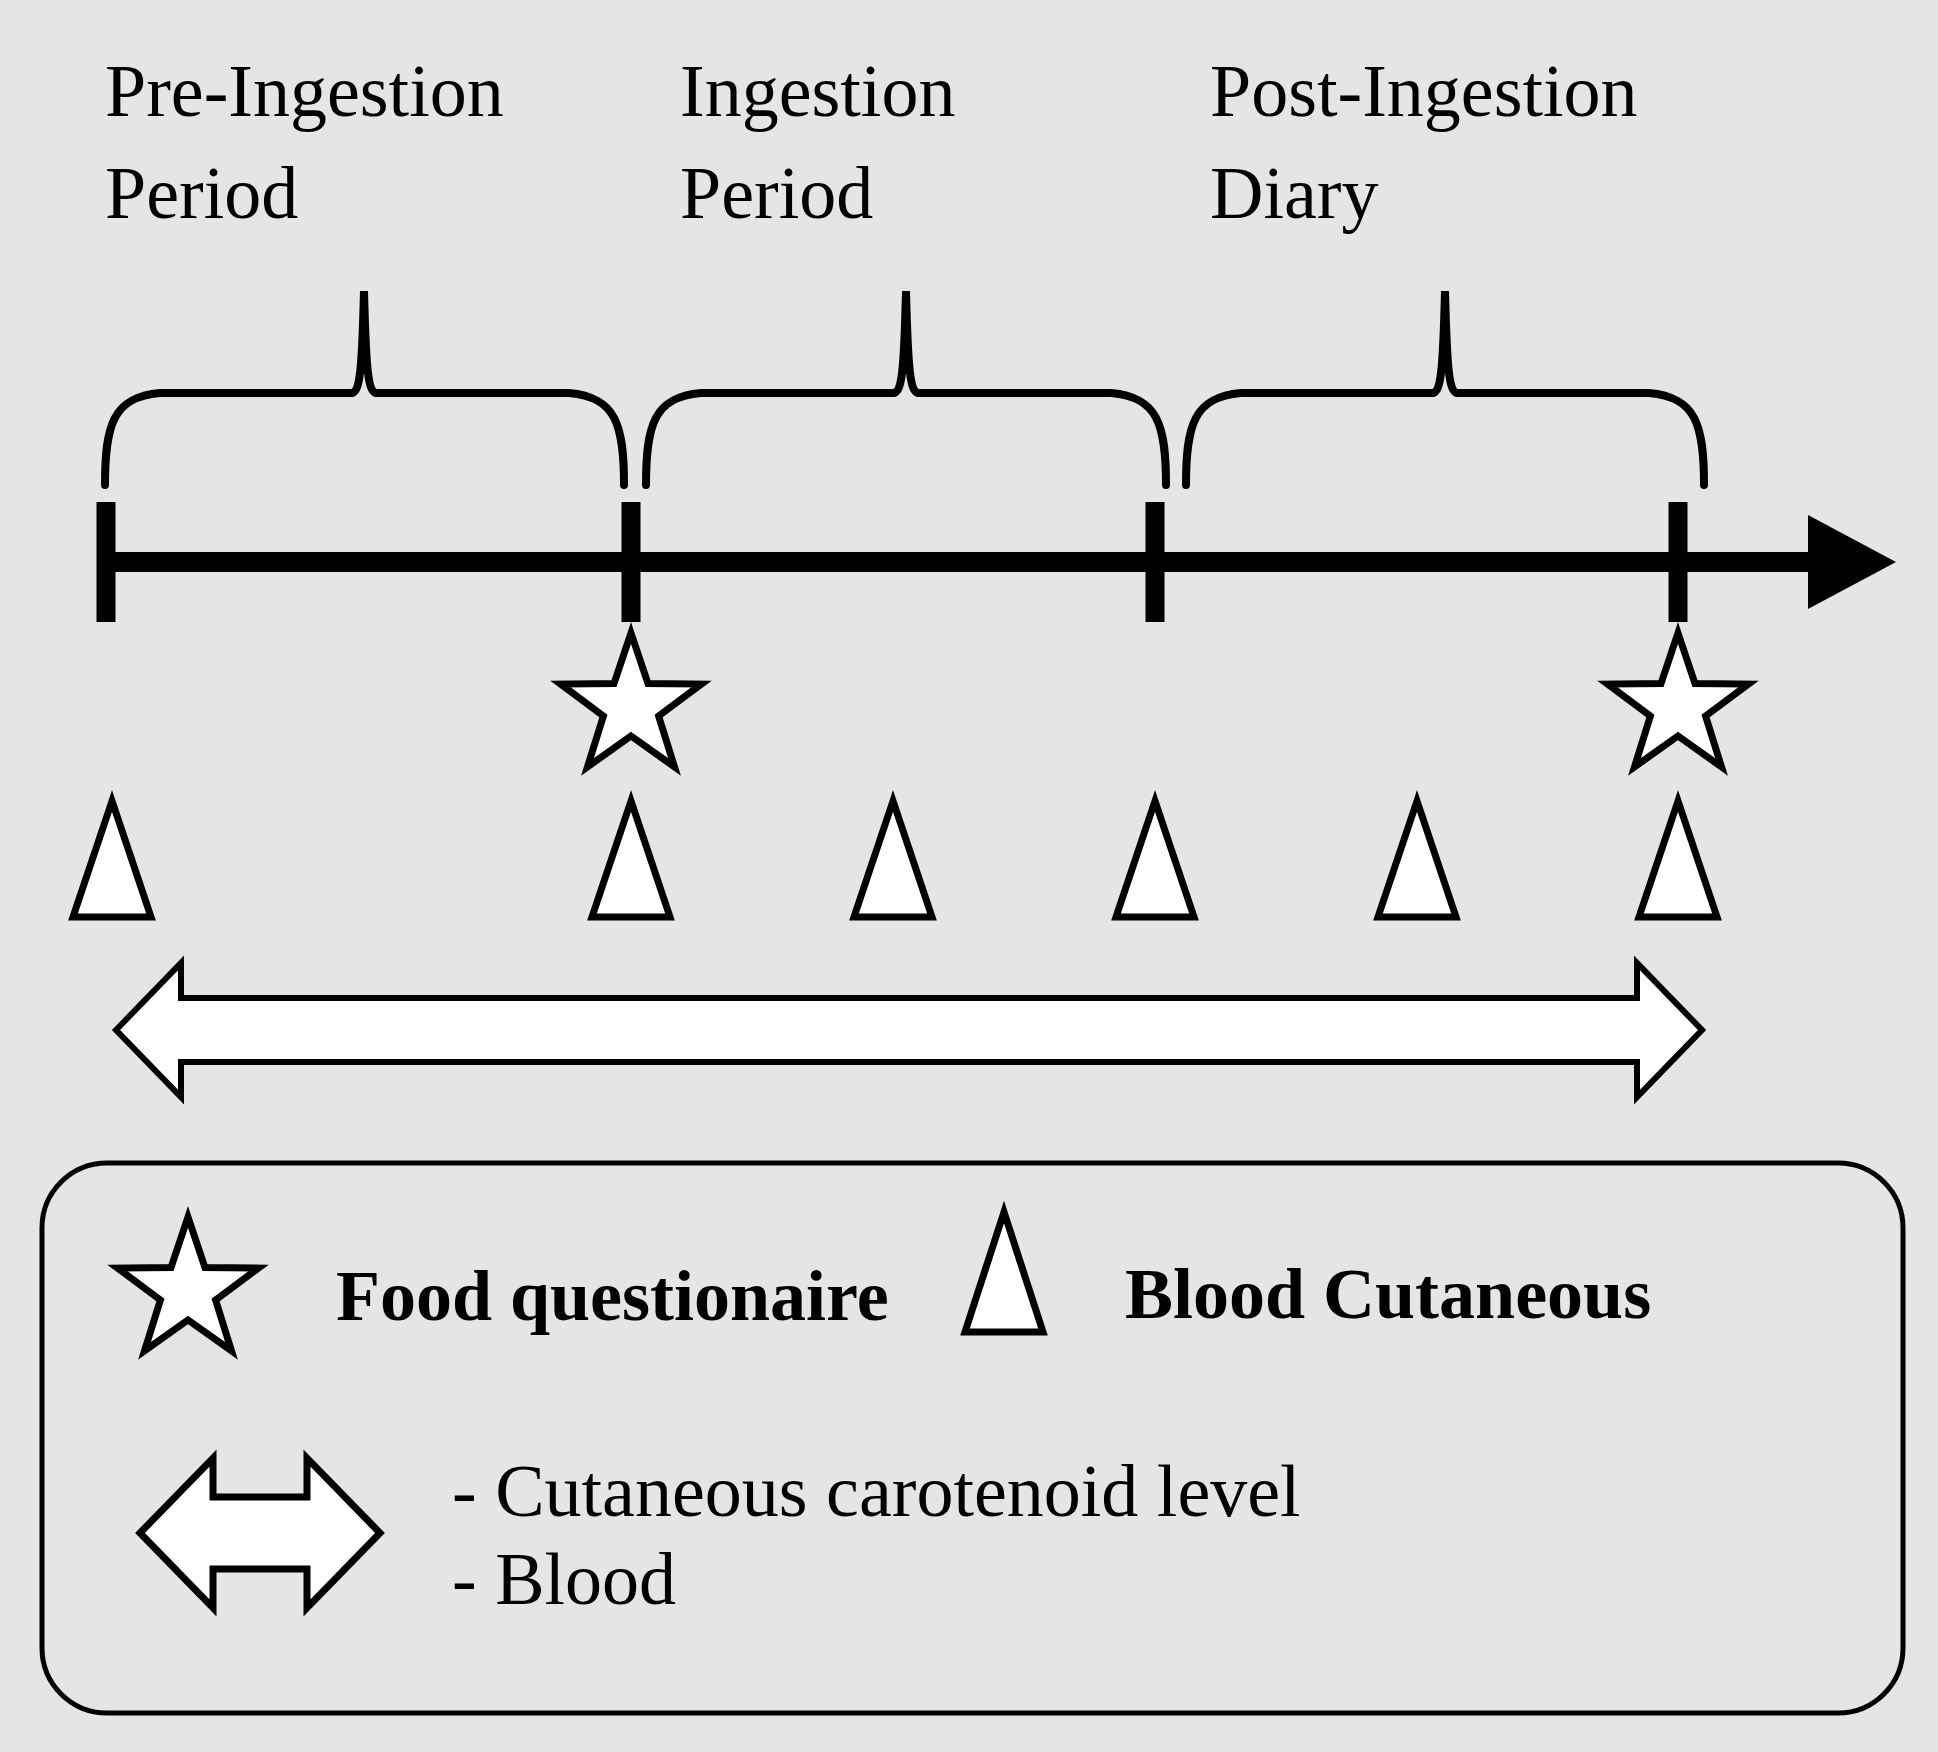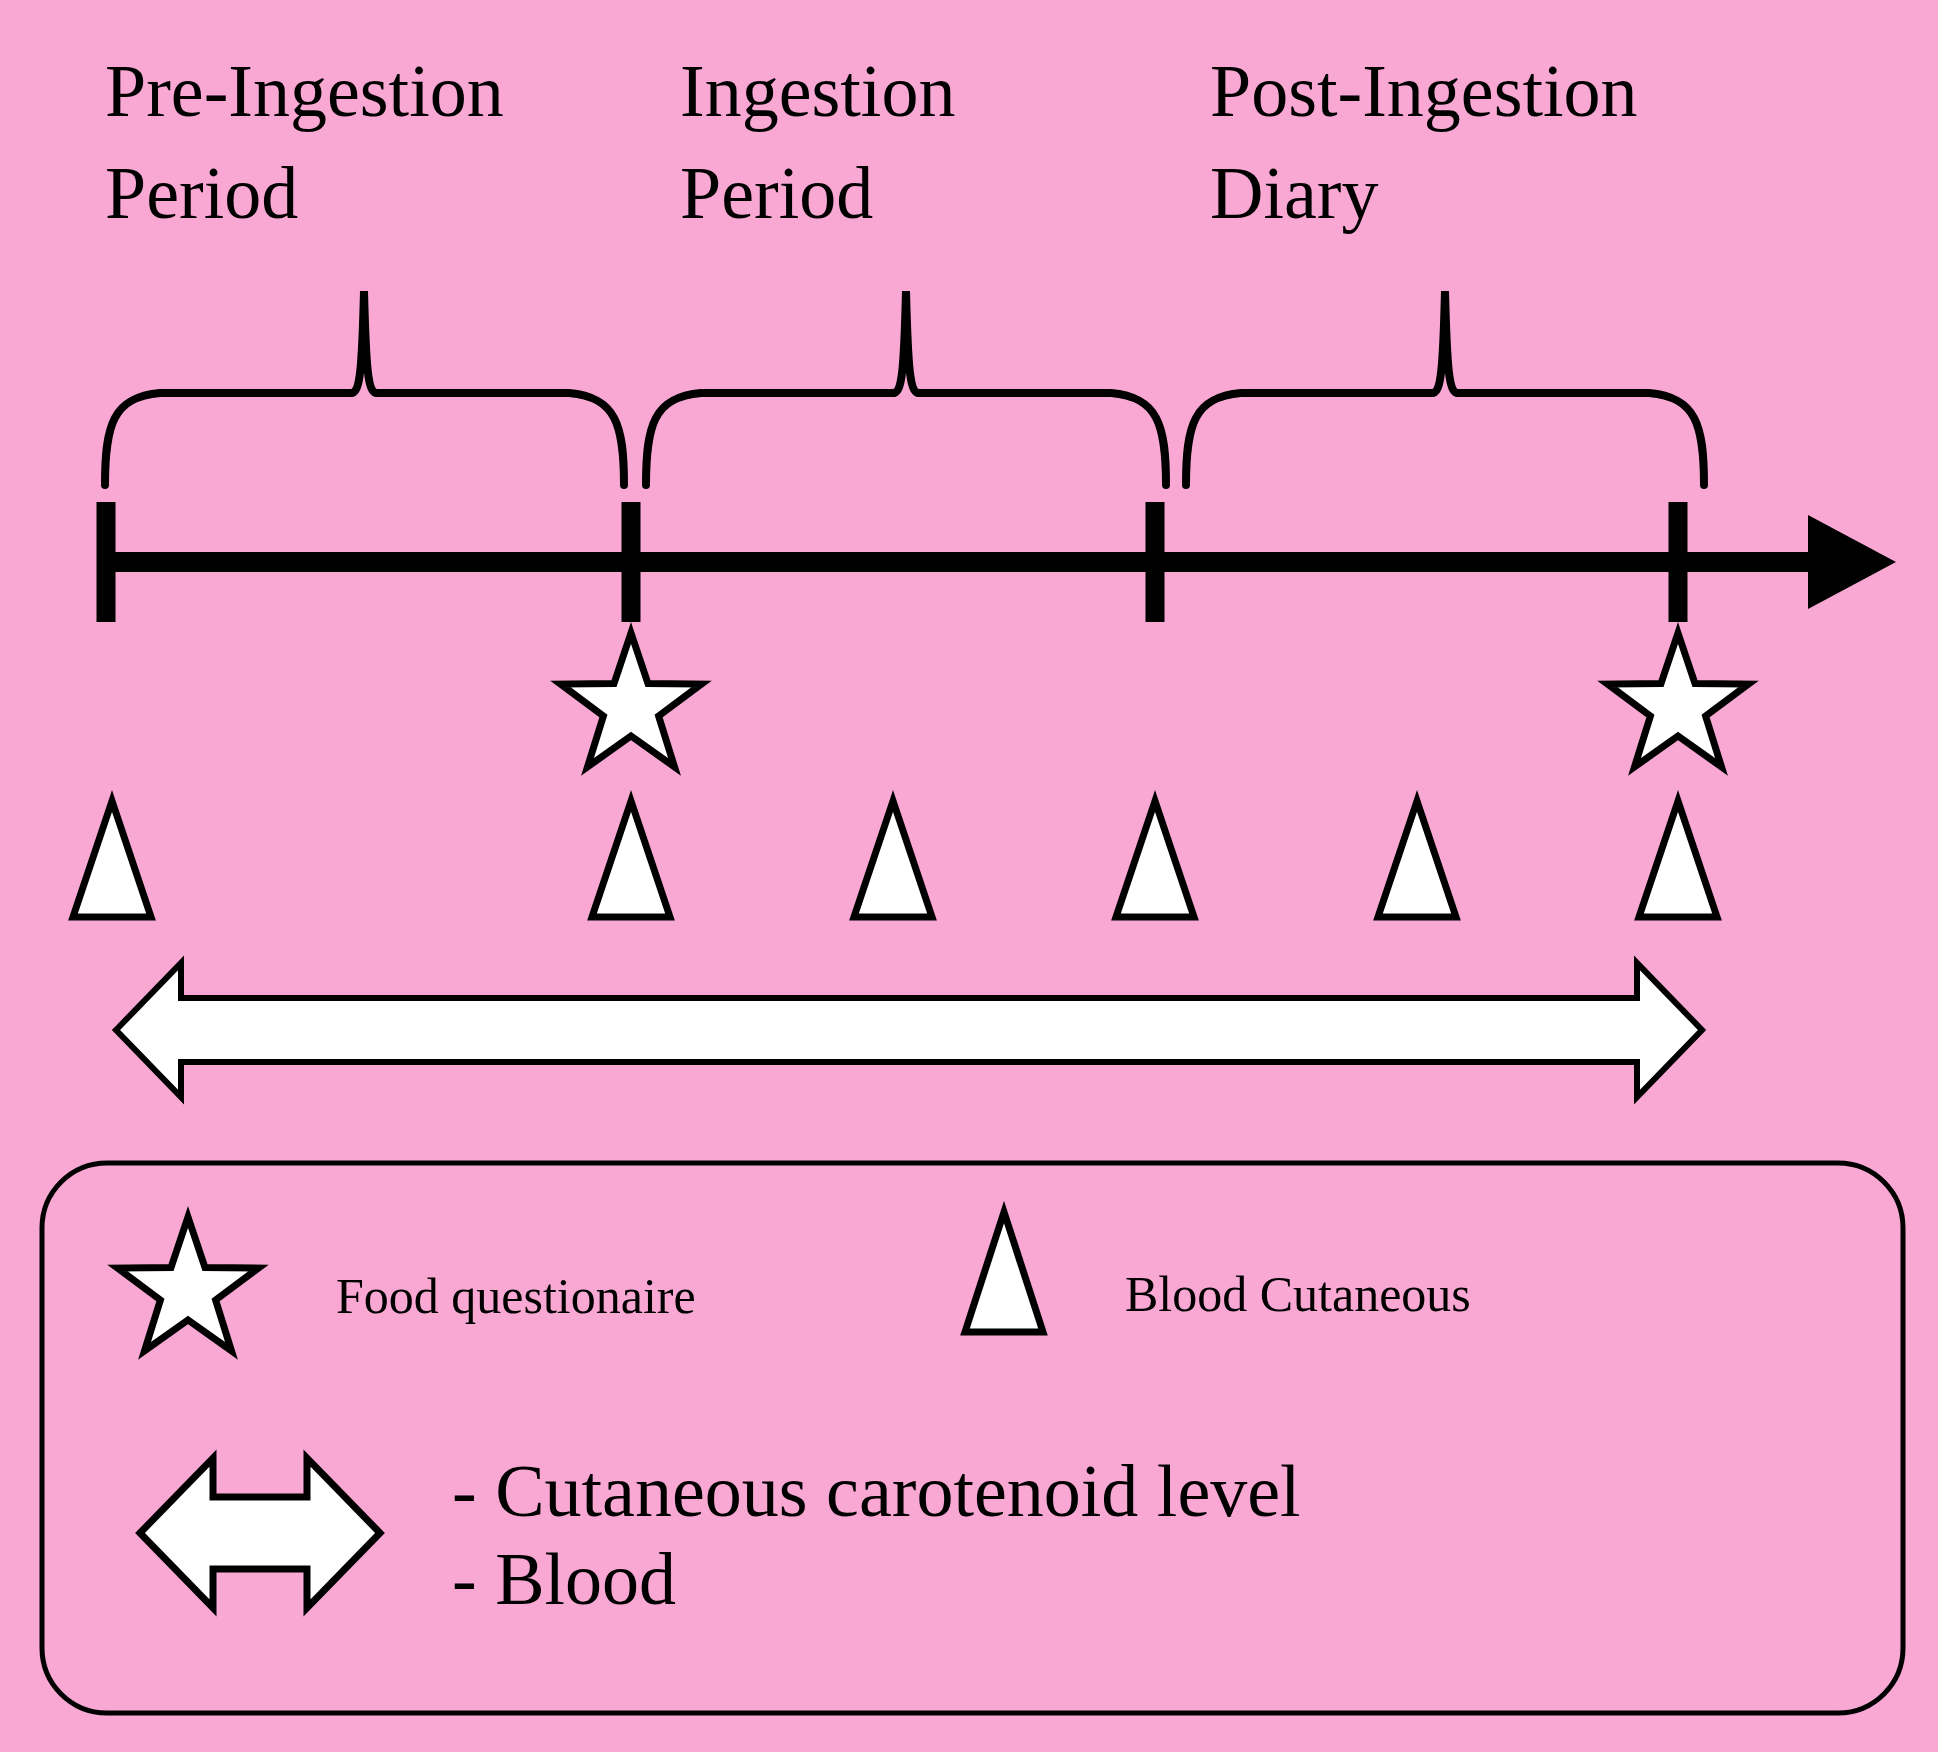--- a/index.html
+++ b/index.html
@@ -4,42 +4,43 @@
 <style>
   html, body {
     margin: 0;
     padding: 0;
     background: #ffffff;
   }
   #figure {
     position: relative;
     width: 1938px;
     height: 1752px;
-    background: #f9a8d4;
+    background: #e5e5e5;
     font-family: "Liberation Serif", "DejaVu Serif", serif;
     color: #000000;
     overflow: hidden;
   }
   #shapes {
     position: absolute;
     left: 0;
     top: 0;
   }
   .label {
     position: absolute;
     font-size: 74px;
     line-height: 102px;
     color: #000000;
     white-space: normal;
   }
   .legend-text {
     position: absolute;
-    font-size: 50px;
+    font-size: 72px;
     line-height: 102px;
     white-space: nowrap;
+    font-weight: bold;
   }
   .legend-text-multiline {
     position: absolute;
     font-size: 74px;
     line-height: 88px;
     white-space: nowrap;
   }
 </style>
 </head>
 <body>

